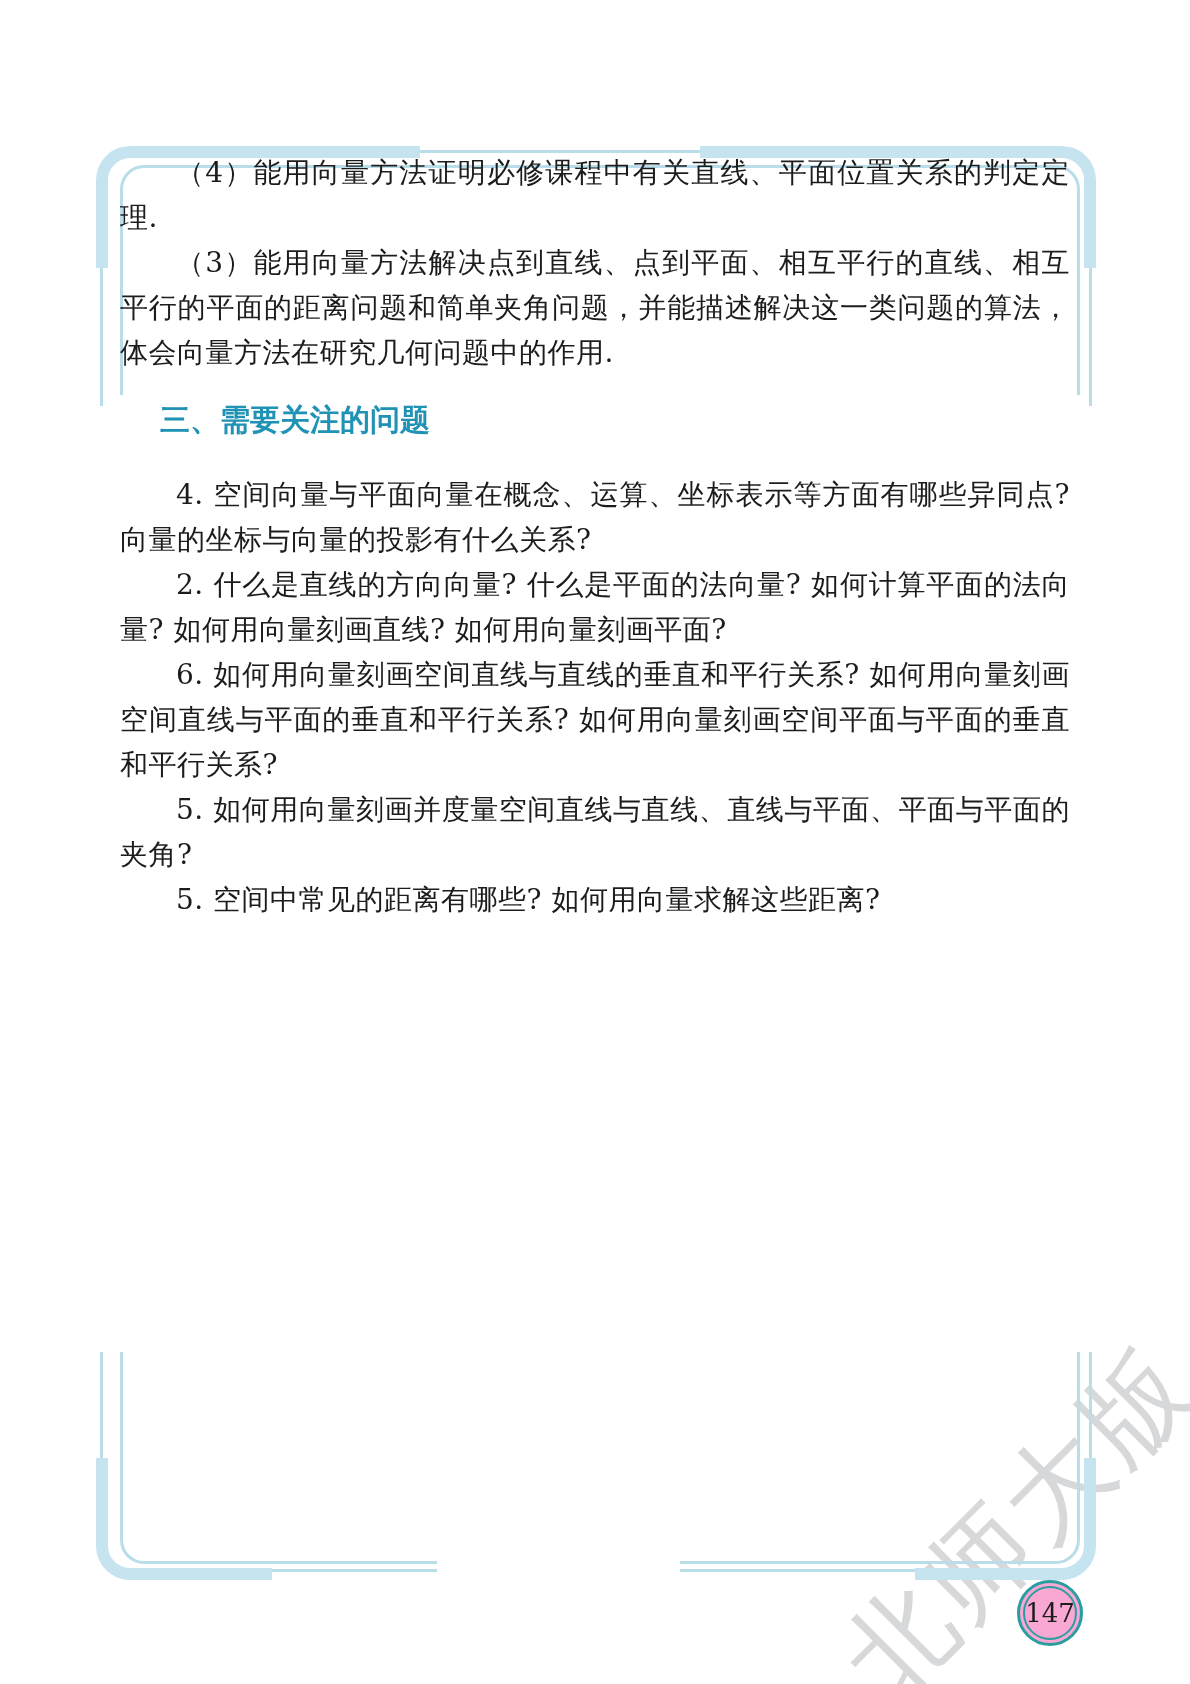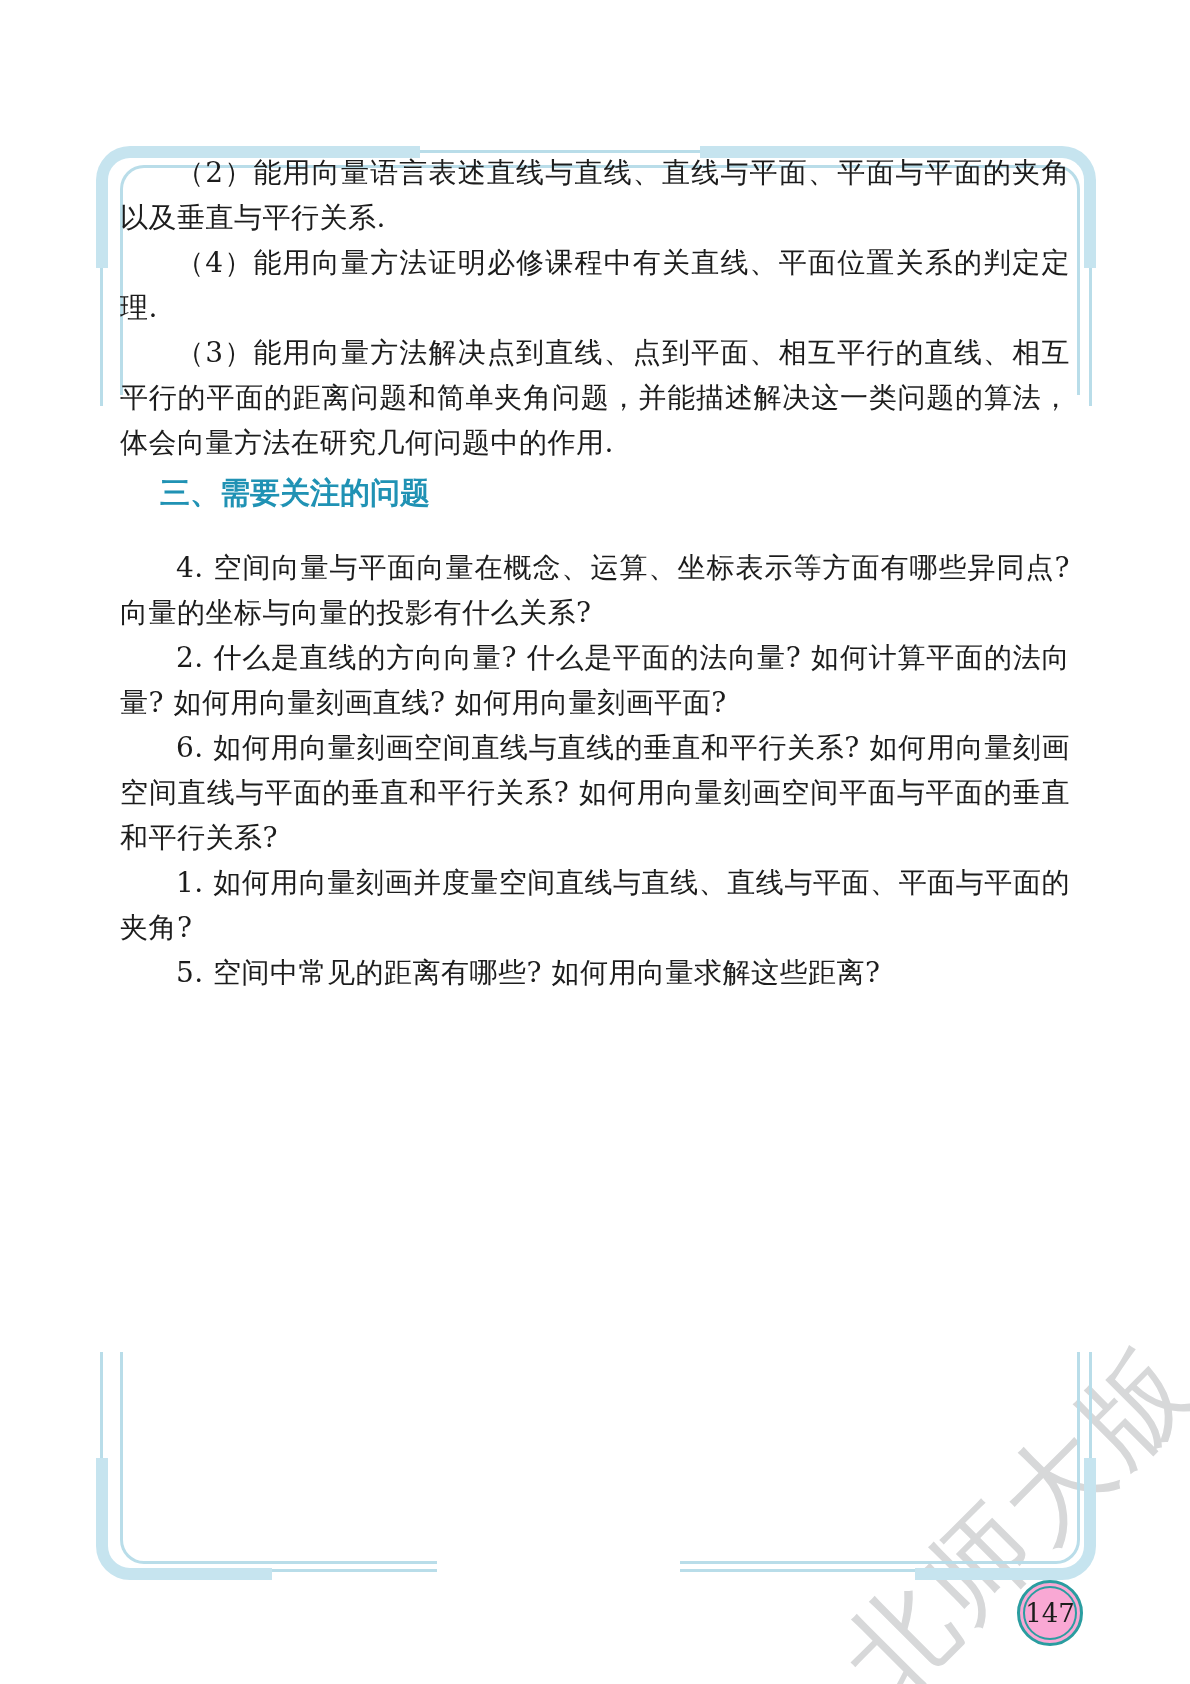--- a/index.html
+++ b/index.html
@@ -60,21 +60,21 @@
   .content {
     position: absolute; left: 120px; top: 150px; width: 950px; z-index: 2;
     color: var(--body-text, #1c1c1c);
     font-size: 28px; line-height: 45px;
   }
   .content p {
     margin: 0; text-indent: 2em; text-align: justify;
     letter-spacing: 0.5px;
   }
   .content h2.heading {
-    margin: 8px 0 32px 0; padding-left: 40px;
+    margin: 25px 0 32px 0; padding-left: 40px;
     font-family: "DejaVu Sans", "Liberation Sans", sans-serif;
     font-weight: bold; font-size: 30px; line-height: 40px;
     color: var(--heading, #2092b4); text-indent: 0;
   }
 
   
   .watermark {
     position: absolute; left: 770px; top: 1450px; width: 500px; height: 145px;
     z-index: 0;
     transform: rotate(-45deg);
@@ -118,30 +118,29 @@
 <div class="deco thinline" id="b-line-left-h"></div>
 <div class="deco thinline" id="b-line-right-h"></div>
 <div class="deco thinline" id="b-line-left-v"></div>
 <div class="deco thinline" id="b-line-right-v"></div>
 <div class="deco" id="b-inner-left"></div>
 <div class="deco" id="b-inner-right"></div>
 
 <div class="watermark">北师大版</div>
 
 <main class="content">
-  <p>（2）能用向量语言表述直线与直线、直线与平面、平面与平面的夹角以及垂直与平行关系.</p>
   <p>（4）能用向量方法证明必修课程中有关直线、平面位置关系的判定定理.</p>
   <p>（3）能用向量方法解决点到直线、点到平面、相互平行的直线、相互平行的平面的距离问题和简单夹角问题，并能描述解决这一类问题的算法，体会向量方法在研究几何问题中的作用.</p>
 
   <h2 class="heading">三、需要关注的问题</h2>
 
   <p>4. 空间向量与平面向量在概念、运算、坐标表示等方面有哪些异同点? 向量的坐标与向量的投影有什么关系?</p>
   <p>2. 什么是直线的方向向量? 什么是平面的法向量? 如何计算平面的法向量? 如何用向量刻画直线? 如何用向量刻画平面?</p>
   <p>6. 如何用向量刻画空间直线与直线的垂直和平行关系? 如何用向量刻画空间直线与平面的垂直和平行关系? 如何用向量刻画空间平面与平面的垂直和平行关系?</p>
-  <p>1. 如何用向量刻画并度量空间直线与直线、直线与平面、平面与平面的夹角?</p>
+  <p>5. 如何用向量刻画并度量空间直线与直线、直线与平面、平面与平面的夹角?</p>
   <p>5. 空间中常见的距离有哪些? 如何用向量求解这些距离?</p>
 </main>
 
 <div class="page-badge">
   <div class="inner">
     <span>147</span>
   </div>
 </div>
 
 </body></html>

